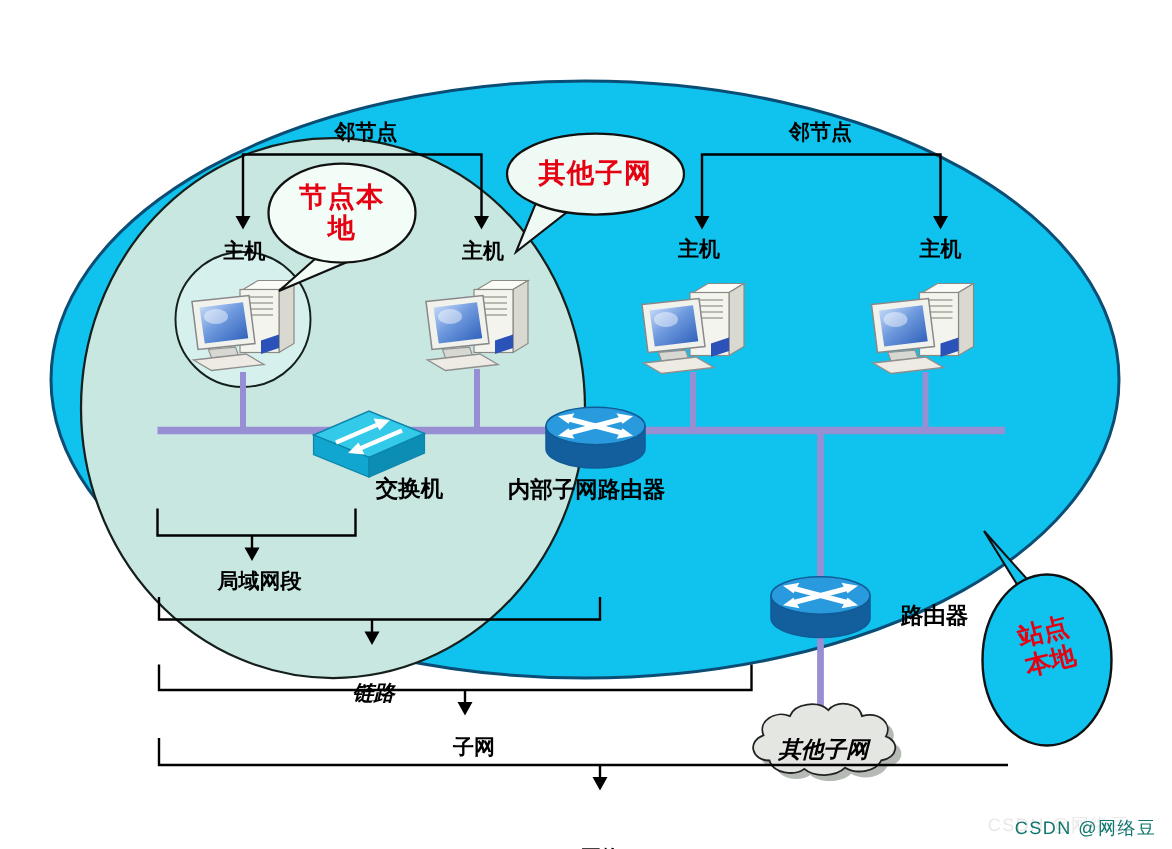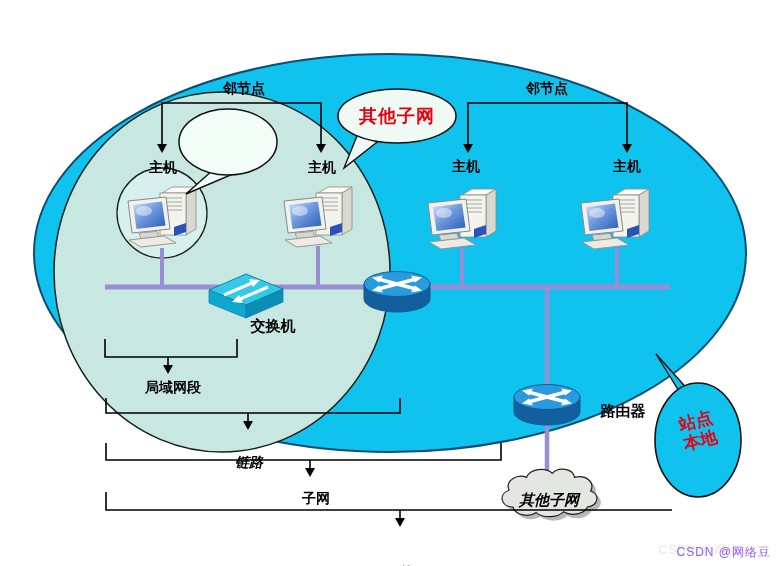--- a/index.html
+++ b/index.html
@@ -7,21 +7,21 @@
          font-family:"Liberation Sans",sans-serif;}
   #stage svg{position:absolute;left:0;top:0;}
   .label{position:absolute;transform:translate(-50%,-50%);font-weight:bold;font-size:14px;
          color:#000;white-space:nowrap;line-height:1.15;text-align:center;}
   .red{color:#e60012;}
   .wrap{white-space:normal;}
   .lbl15{font-size:15px;}
   .callout-red{font-size:18px;letter-spacing:1px;}
   .site-rot{transform:translate(-50%,-50%) rotate(-14deg);font-size:17px;}
   .watermark{position:absolute;right:10px;top:544px;font-size:12px;font-weight:normal;
-             color:#8b5cf6;letter-spacing:1px;
+             color:#0f766e;letter-spacing:1px;
              text-shadow:-18px -2px 0 rgba(205,205,205,0.45);}
 </style>
 </head>
 <body>
 
 <div id="stage">
 
 <svg width="781" height="566" viewBox="0 0 781 566">
   <defs>
     <linearGradient id="scr" x1="0" y1="0" x2="1" y2="1">
@@ -138,24 +138,26 @@
 </svg>
 
 <div class="label" style="left:244px;top:88px;">邻节点</div>
 <div class="label" style="left:547px;top:88px;">邻节点</div>
 
 <div class="label" style="left:163px;top:167px;">主机</div>
 <div class="label" style="left:322px;top:167px;">主机</div>
 <div class="label" style="left:466px;top:166px;">主机</div>
 <div class="label" style="left:627px;top:166px;">主机</div>
 
+<div class="label red callout-red wrap" style="left:228px;top:142px;width:64px;">节点本地</div>
 <div class="label red callout-red" style="left:397px;top:116px;">其他子网</div>
 <div class="label red site-rot wrap" style="left:698px;top:431px;width:42px;">站点本地</div>
 
 <div class="label lbl15" style="left:245px;top:326px;margin-left:28px;">交换机</div>
+<div class="label lbl15" style="left:391px;top:327px;">内部子网路由器</div>
 <div class="label lbl15" style="left:623px;top:411px;">路由器</div>
 
 <div class="label" style="left:173px;top:387px;">局域网段</div>
 <div class="label" style="left:249px;top:462px;font-style:italic;">链路</div>
 <div class="label" style="left:316px;top:498px;">子网</div>
 <div class="label" style="left:401px;top:572px;">网络</div>
 
 <div class="label lbl15" style="left:549px;top:500px;font-style:italic;">其他子网</div>
 
 <div class="watermark">CSDN @网络豆</div>

